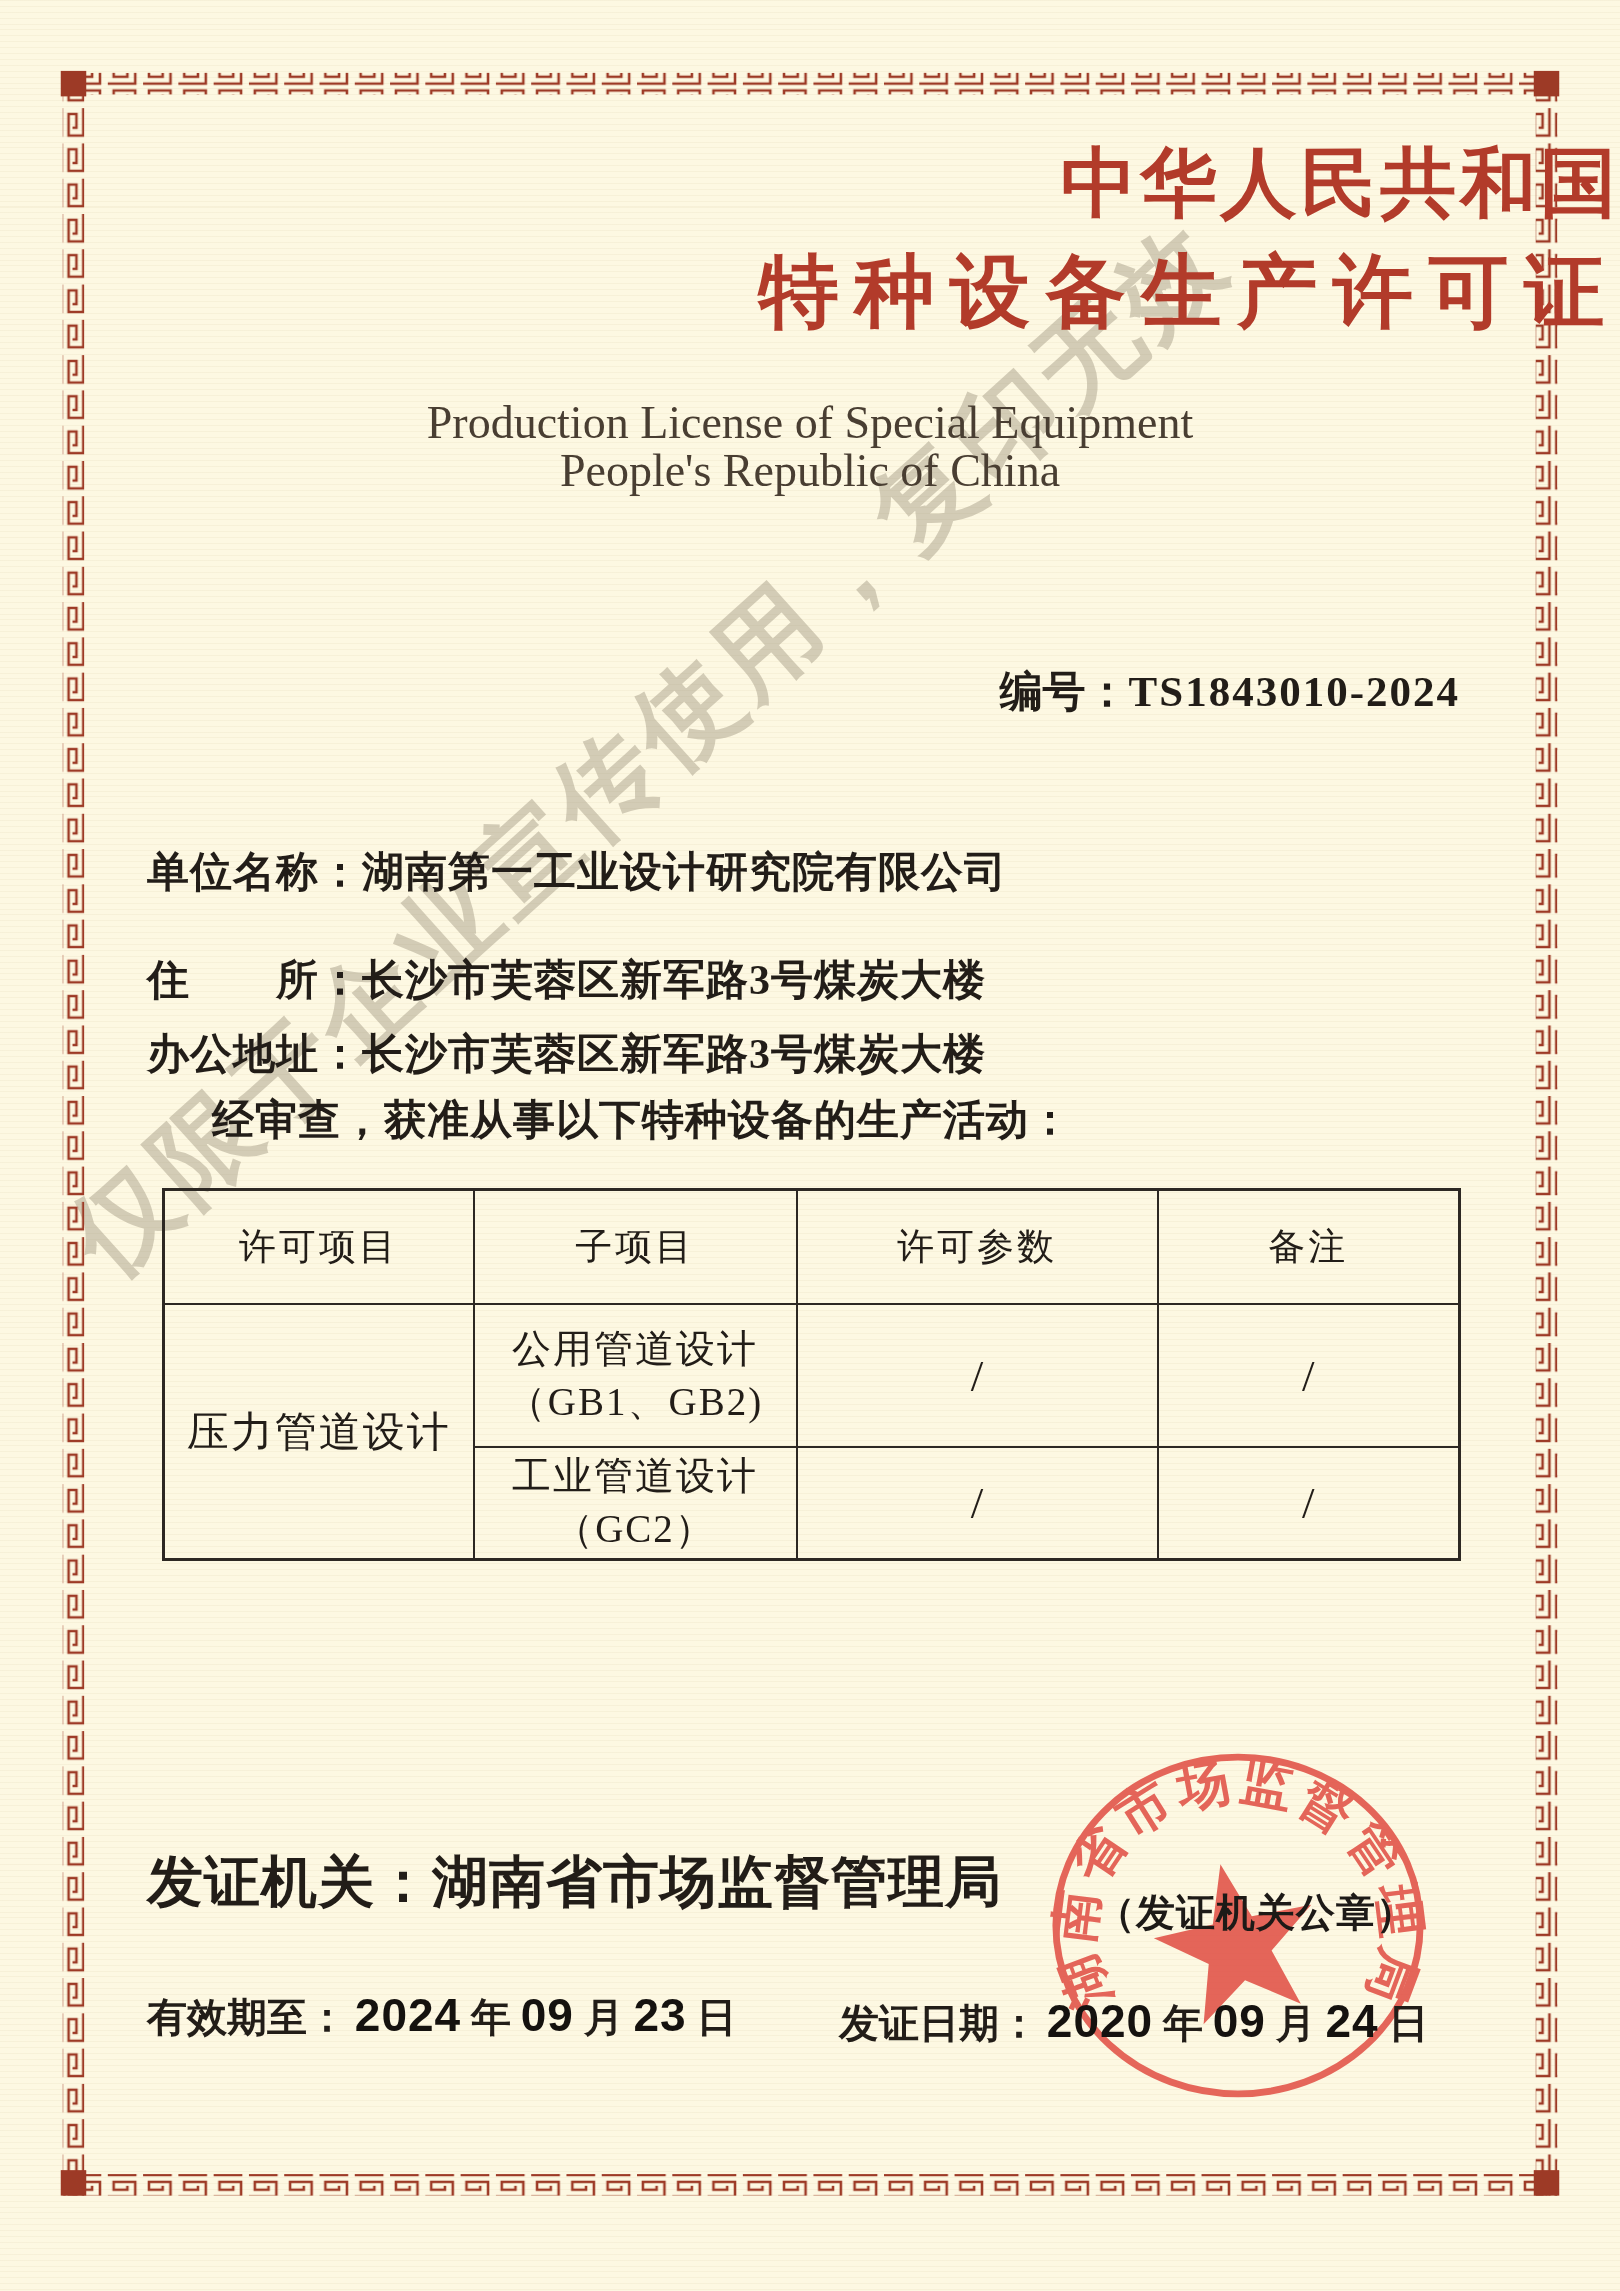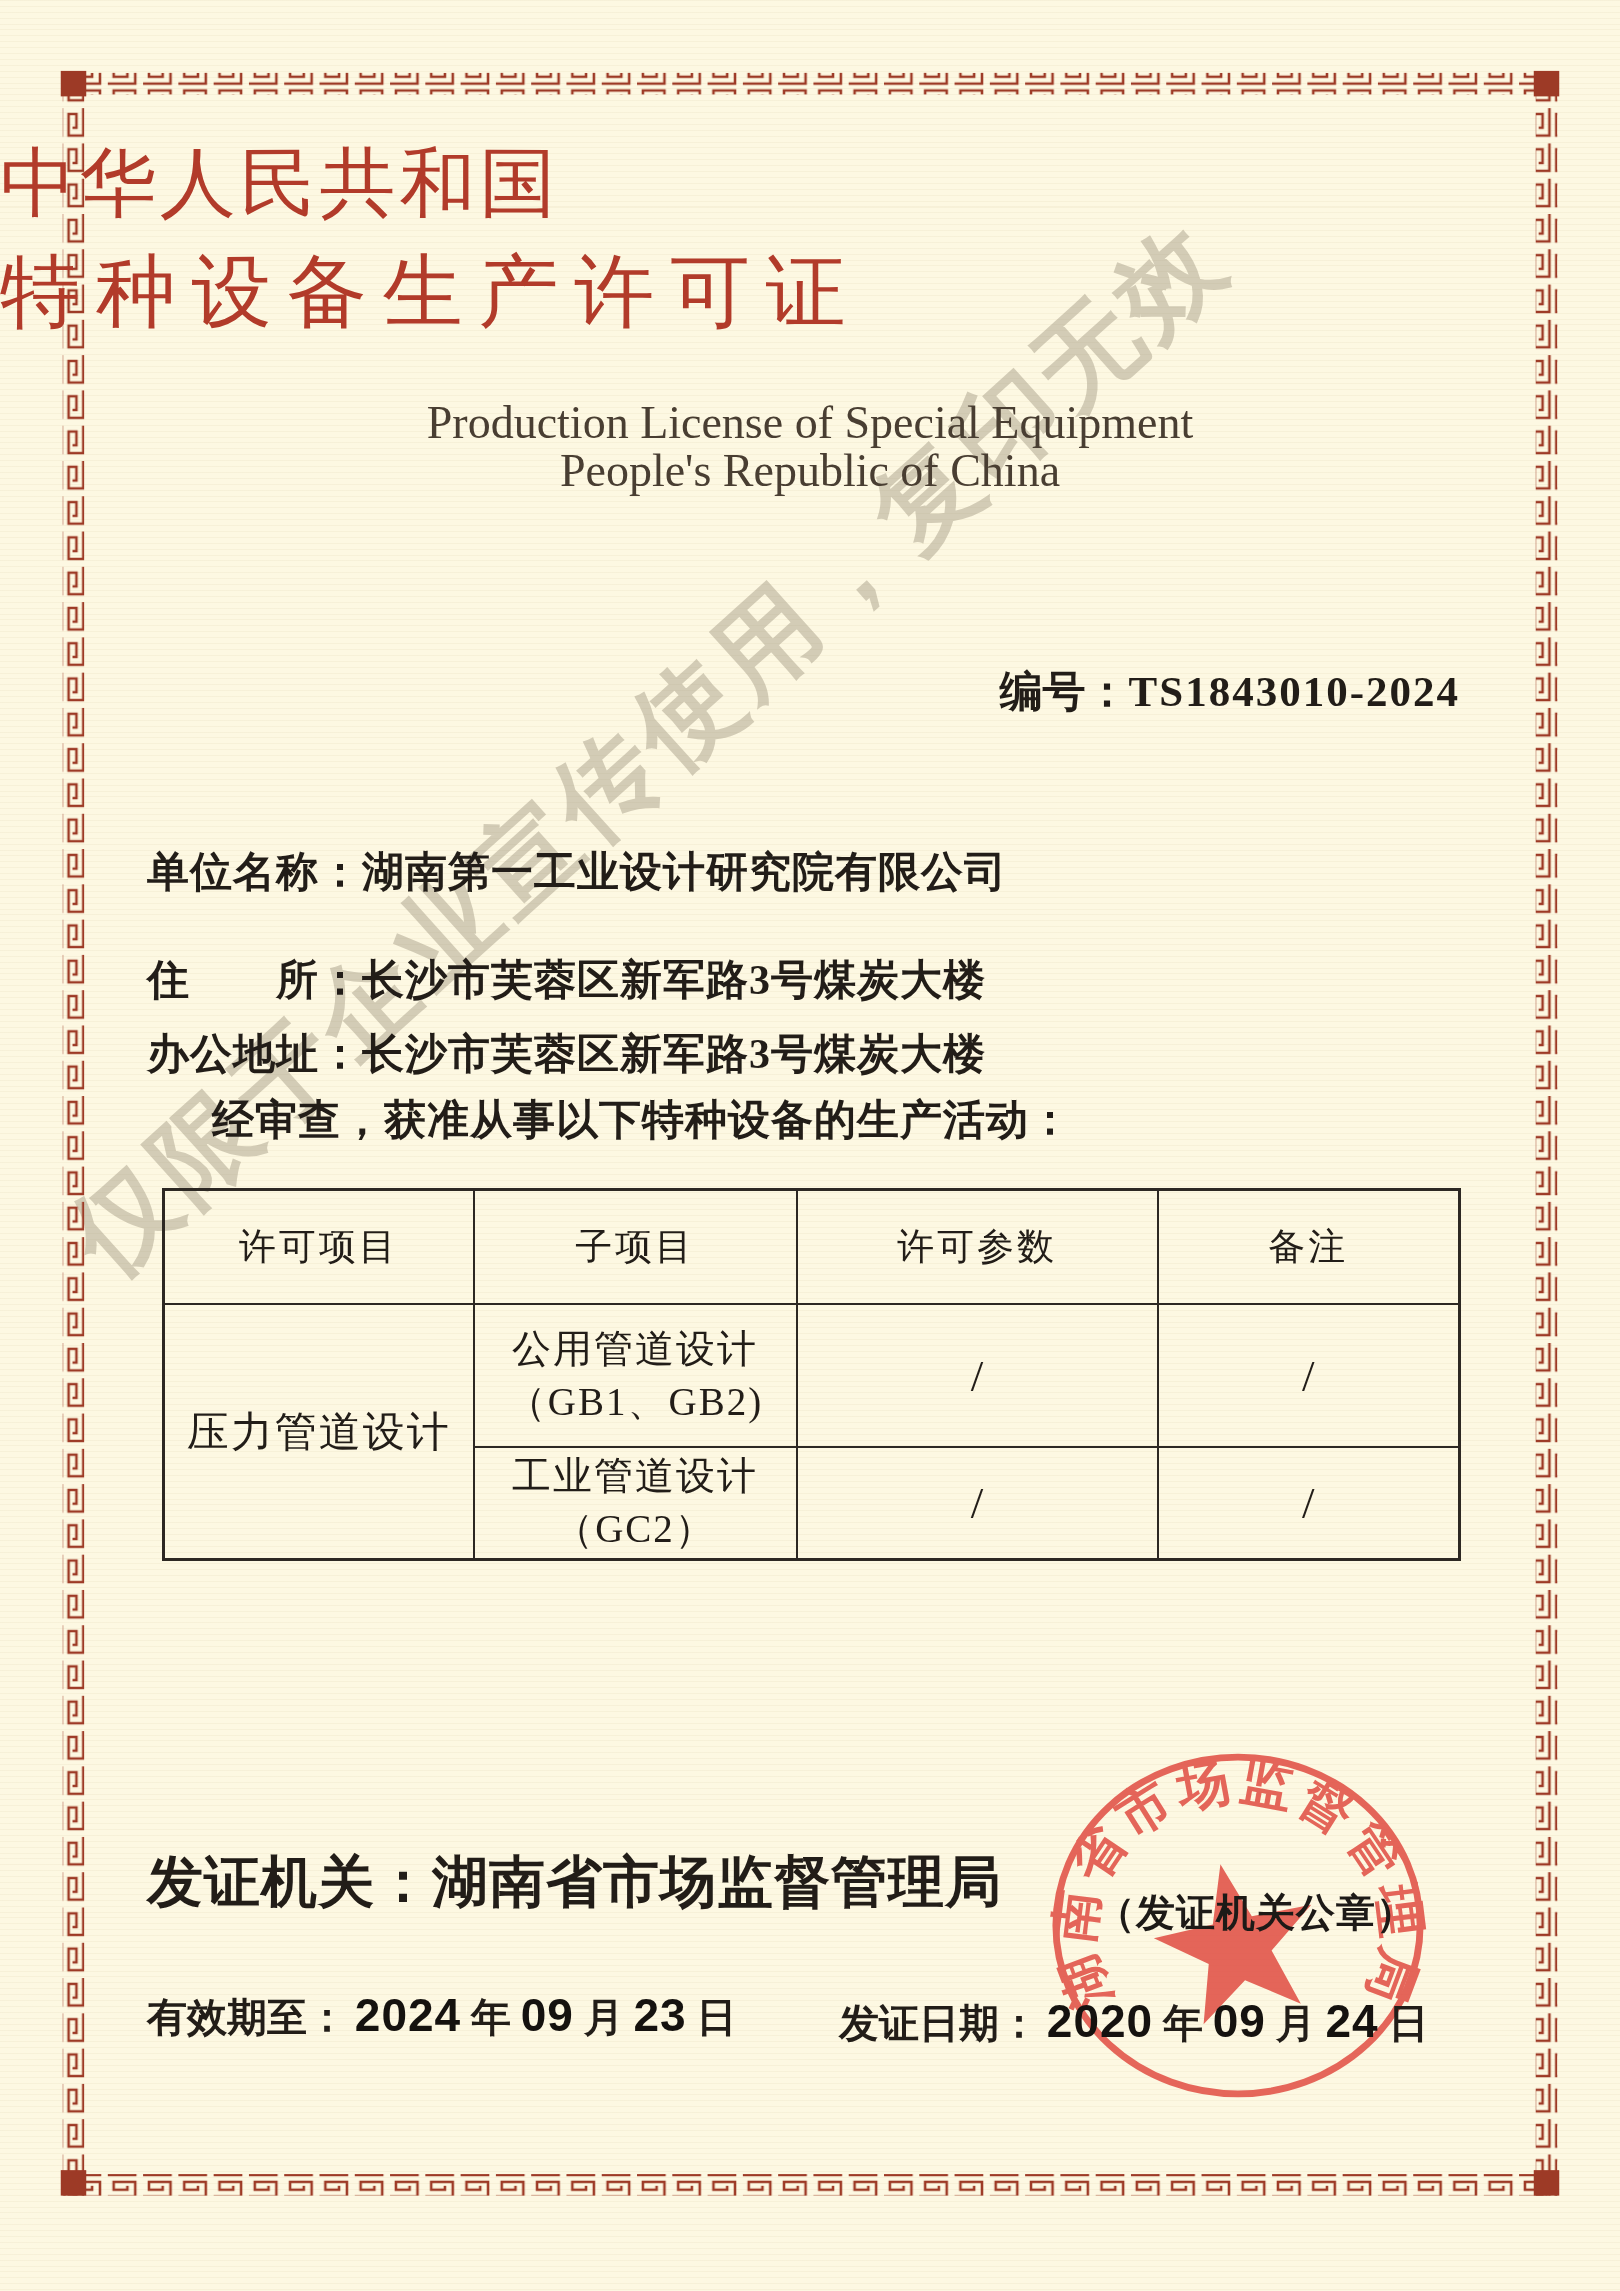--- a/index.html
+++ b/index.html
@@ -16,22 +16,22 @@
   }
   .frame{position:absolute;left:0;top:0;z-index:2;}
   
   .watermark{
     position:absolute;left:88px;top:1186px;z-index:1;
     transform:rotate(-42deg);transform-origin:0 50%;
     font-size:102px;font-weight:700;letter-spacing:5.9px;
     color:rgba(152,142,121,0.42);white-space:nowrap;
   }
   
-  .title-cn{position:absolute;left:0;width:100%;text-align:left;z-index:3;
-    color:#b23b2a;font-weight:400;}
+  .title-cn{position:absolute;left:0;width:100%;text-align:right;z-index:3;
+    color:#b23b2a;font-weight:700;}
   .title-cn.l1{top:133px;font-size:76px;letter-spacing:3.9px;}
   .title-cn.l2{top:239px;font-size:80px;letter-spacing:15.7px;}
   .title-en{position:absolute;left:0;width:100%;text-align:center;z-index:3;
     color:#49publi3e32;font-weight:400;}
   .title-en{color:#493e32;}
   .title-en.l1{top:396px;font-size:46px;}
   .title-en.l2{top:444px;font-size:46px;}
   
   .serial{position:absolute;right:160px;top:663px;z-index:3;font-size:43px;font-weight:600;}
   .serial .num{font-weight:600;letter-spacing:2px;}

